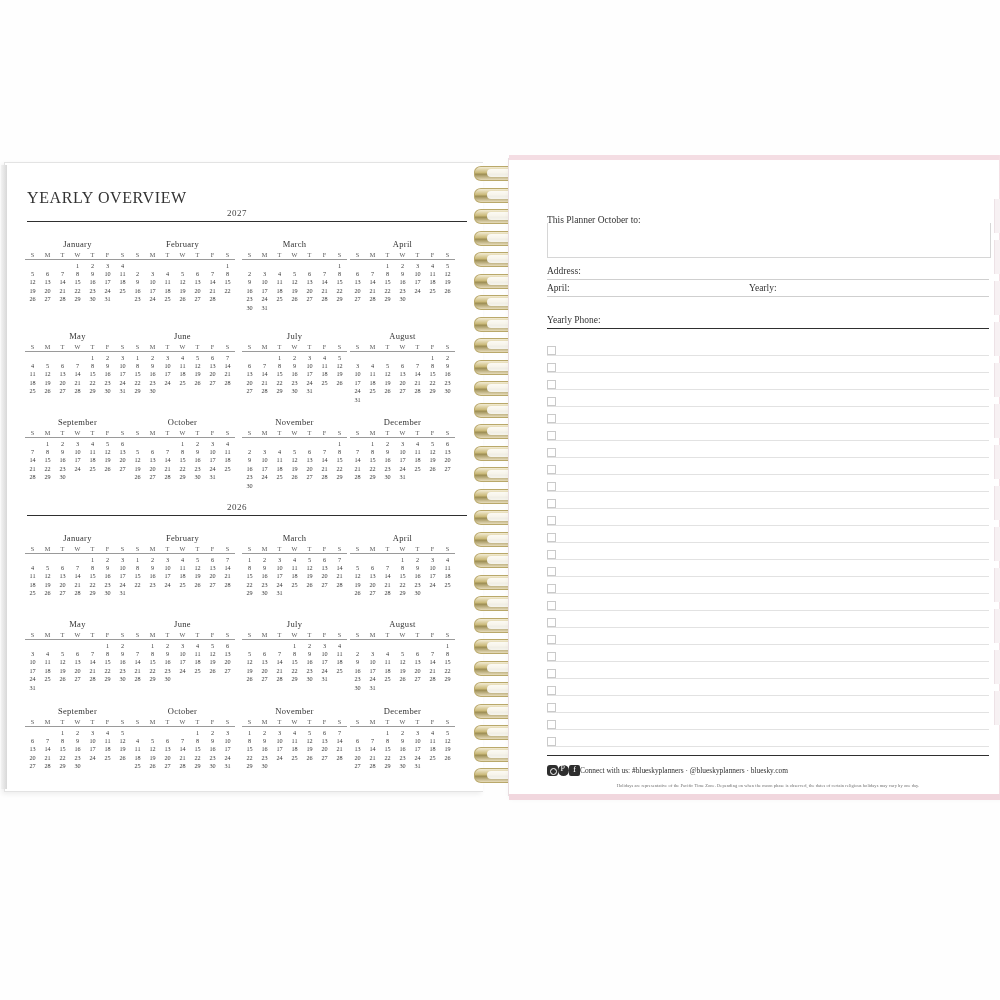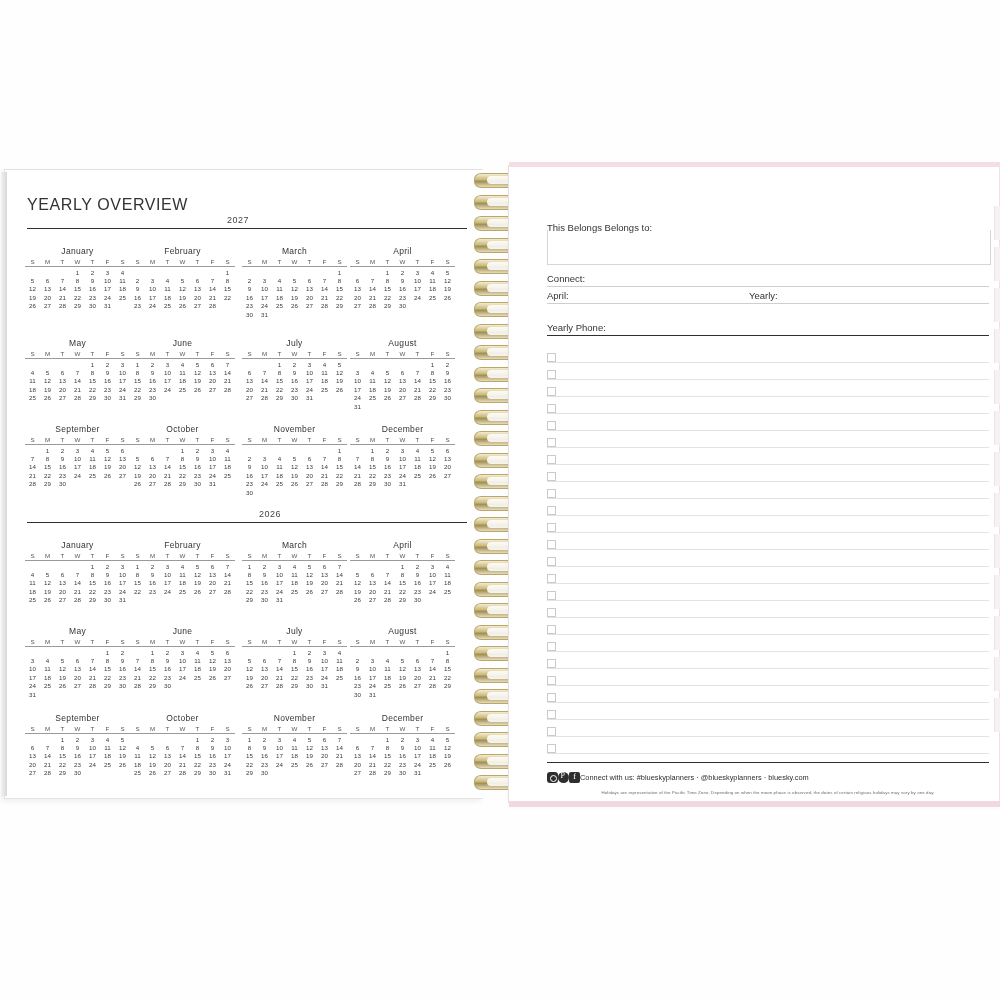--- a/index.html
+++ b/index.html
@@ -9,21 +9,21 @@
     font-family:"Liberation Sans", sans-serif;
     overflow:hidden;
   }
   .page{
     position:absolute;inset:0;
     background:#fefefe;
   }
   
   .spread{
     position:absolute;
-    left:0;top:165px;width:792px;height:640px;
+    left:0;top:158px;width:792px;height:640px;font-family:Liberation Serif, serif;
   }
   .left-page{
     position:absolute;left:4px;top:4px;width:478px;height:628px;
     background:#ffffff;
     border:1px solid #e3e3e3;
     border-right:none;
     box-shadow:-2px 2px 5px rgba(0,0,0,0.07);
   }
   .left-page:before{
     content:"";position:absolute;left:-4px;top:2px;width:6px;height:624px;
@@ -690,21 +690,21 @@
               <span>25</span>
               <span>26</span>
               <span>27</span>
               <span>28</span>
               <span>29</span>
               <span>30</span>
               <span>31</span>
             </div>
           </div>
           <div class="yr-rule" style="top: 352px;"></div>
-          <div class="yr-label" style="top: 339px; left: 222px; margin-left: 32px;">2026</div>
+          <div class="yr-label" style="top: 339px; left: 222px;">2026</div>
           <div class="month" style="left: 20px; top: 370px;">
             <div class="m-name">January</div>
             <div class="m-dow">
               <span>S</span>
               <span>M</span>
               <span>T</span>
               <span>W</span>
               <span>T</span>
               <span>F</span>
               <span>S</span>
@@ -1368,24 +1368,24 @@
           <div class="tab" style="top: 246px;"></div>
           <div class="tab" style="top: 287px;"></div>
           <div class="tab" style="top: 328px;"></div>
           <div class="tab" style="top: 369px;"></div>
           <div class="tab" style="top: 410px;"></div>
           <div class="tab" style="top: 451px;"></div>
           <div class="tab" style="top: 492px;"></div>
         </div>
       <div class="right-inner">
 
-        <div class="rp-label" style="left:30px;top:48px;">This Belongs Belongs to:</div>
+        <div class="rp-label" style="left:30px;top:48px;">This Planner October to:</div>
         <div class="belongs-box" style="top:56px;"></div>
 
-        <div class="rp-label" style="left:30px;top:99px;">Connect:</div>
+        <div class="rp-label" style="left:30px;top:99px;">Address:</div>
         <div class="rp-rule" style="left:30px;top:112px;width:442px;"></div>
 
         <div class="rp-label" style="left:30px;top:116px;">April:</div>
         <div class="rp-label" style="left:232px;top:116px;">Yearly:</div>
         <div class="rp-rule" style="left:30px;top:129px;width:442px;"></div>
 
         <div class="rp-label" style="left:30px;top:148px;">Yearly Phone:</div>
         <div class="rp-rule dark" style="left:30px;top:161px;width:442px;"></div>
 
         <div id="goals">

